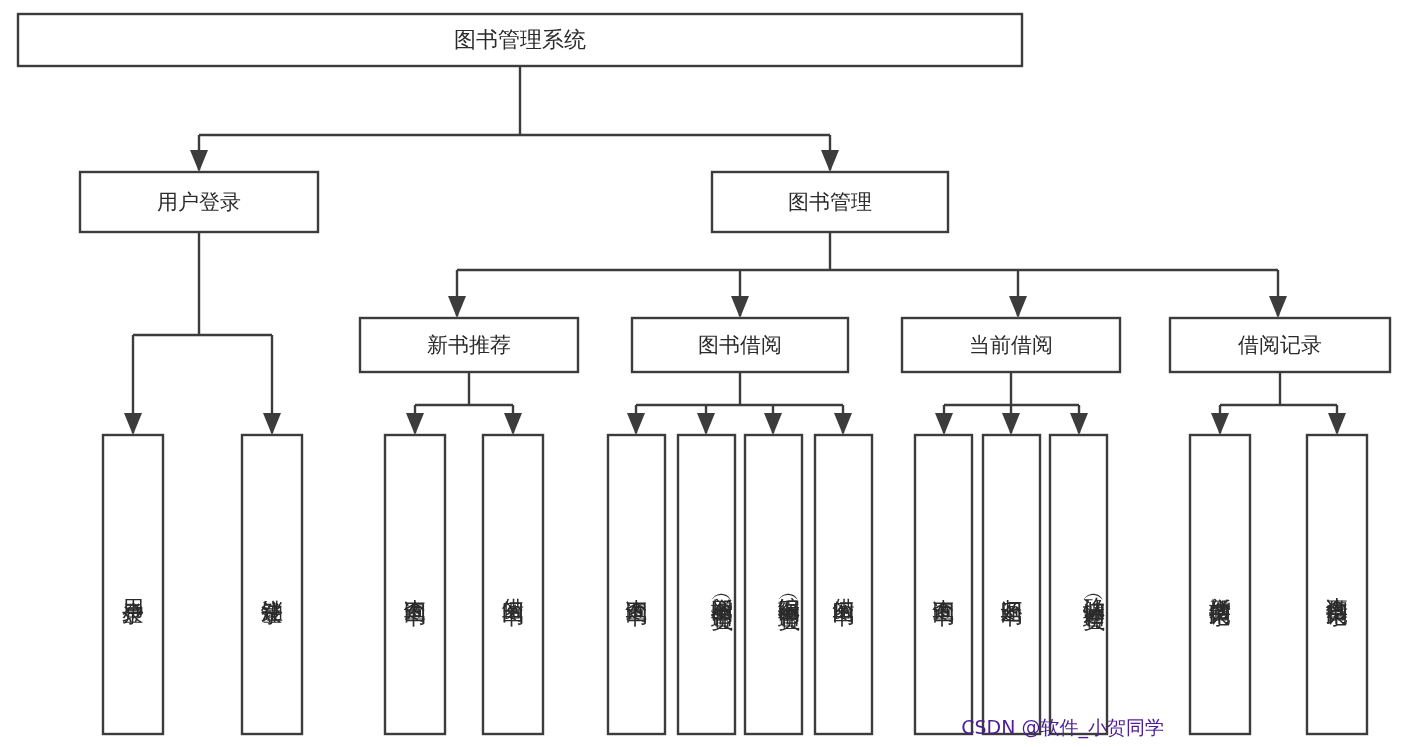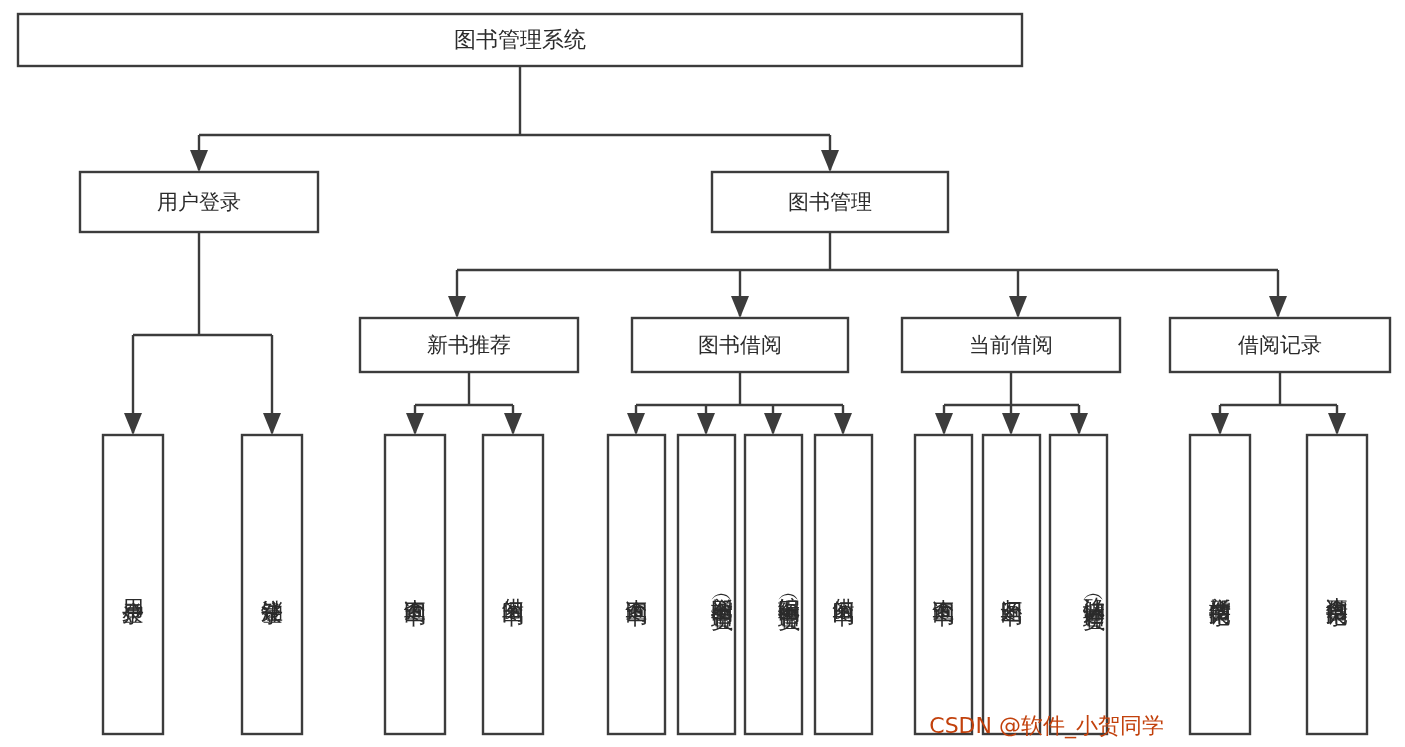--- a/index.html
+++ b/index.html
@@ -67,22 +67,22 @@
     color: #2b2b2b;
     white-space: nowrap;
     letter-spacing: 2px;
     user-select: none;
   }
   .watermark {
     position: absolute;
     right: 8px;
     bottom: 6px;
     font-family: "DejaVu Sans", "Liberation Sans", sans-serif;
-    font-size: 22px;
-    color: #c2410c;
+    font-size: 19px;
+    color: #4c1d95;
     white-space: nowrap;
     user-select: none;
   }
 </style>
 </head>
 <body>
 
 <div id="diagram-root">
   <svg class="diagram-canvas" viewBox="0 0 1405 747" xmlns="http://www.w3.org/2000/svg">
     <g id="connector-layer">

